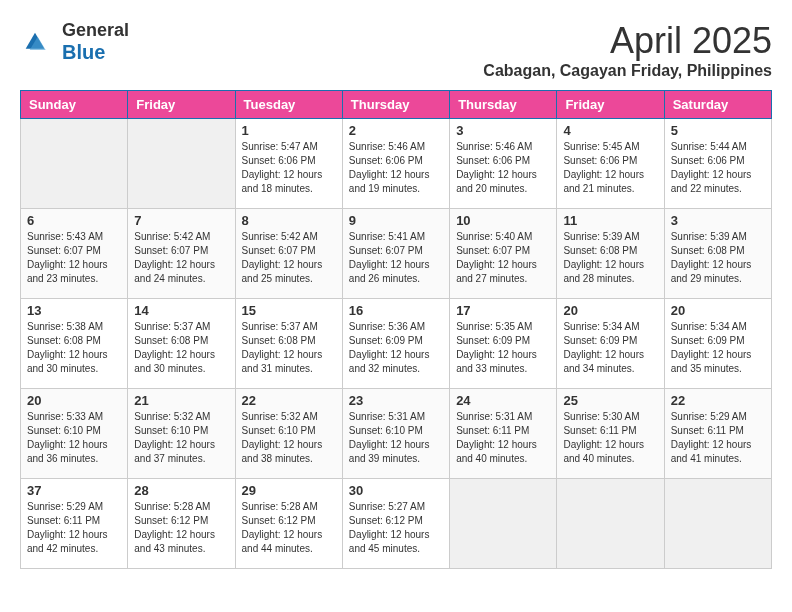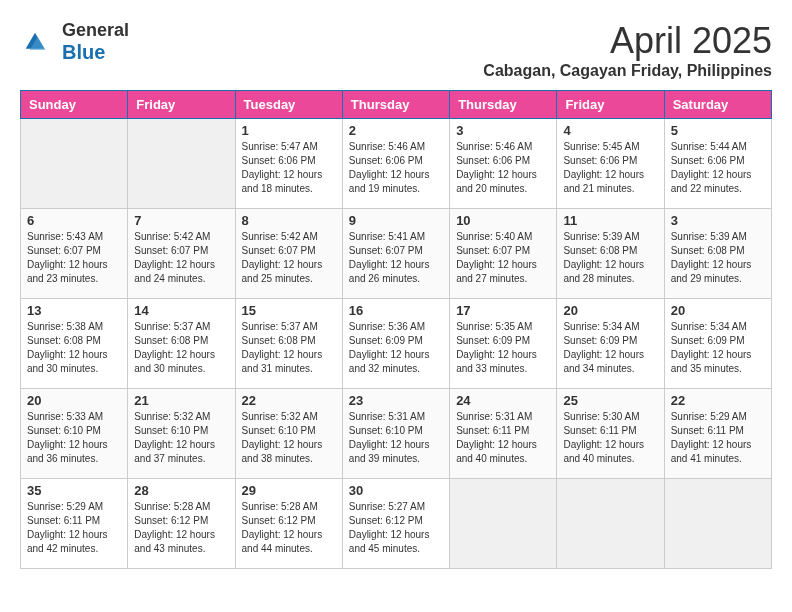--- a/index.html
+++ b/index.html
@@ -224,21 +224,21 @@
           <span class="day-num">25</span>
           <div class="day-detail">Sunrise: 5:30 AM<br>Sunset: 6:11 PM<br>Daylight: 12 hours and 40 minutes.</div>
         </td>
         <td>
           <span class="day-num">22</span>
           <div class="day-detail">Sunrise: 5:29 AM<br>Sunset: 6:11 PM<br>Daylight: 12 hours and 41 minutes.</div>
         </td>
       </tr>
       <tr>
         <td>
-          <span class="day-num">35</span>
+          <span class="day-num">37</span>
           <div class="day-detail">Sunrise: 5:29 AM<br>Sunset: 6:11 PM<br>Daylight: 12 hours and 42 minutes.</div>
         </td>
         <td>
           <span class="day-num">28</span>
           <div class="day-detail">Sunrise: 5:28 AM<br>Sunset: 6:12 PM<br>Daylight: 12 hours and 43 minutes.</div>
         </td>
         <td>
           <span class="day-num">29</span>
           <div class="day-detail">Sunrise: 5:28 AM<br>Sunset: 6:12 PM<br>Daylight: 12 hours and 44 minutes.</div>
         </td>

